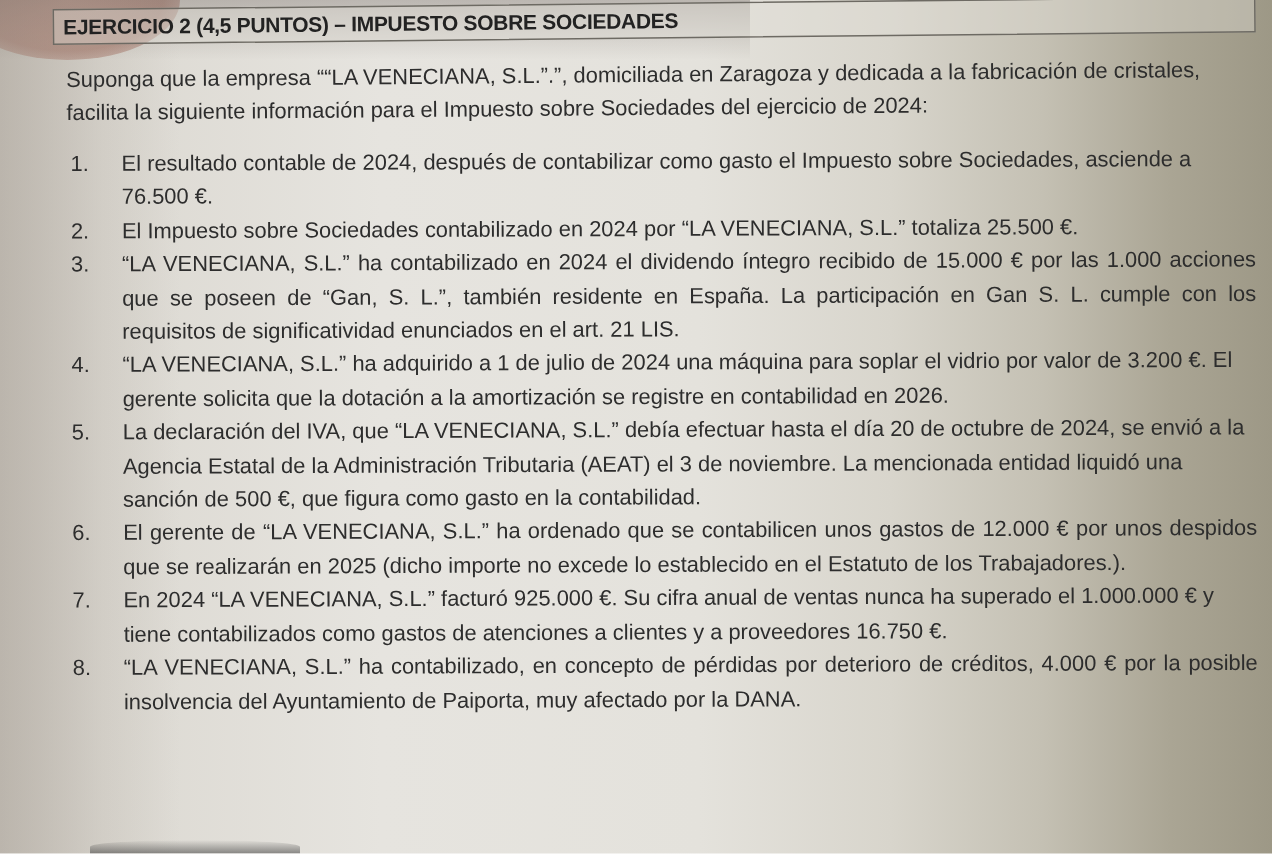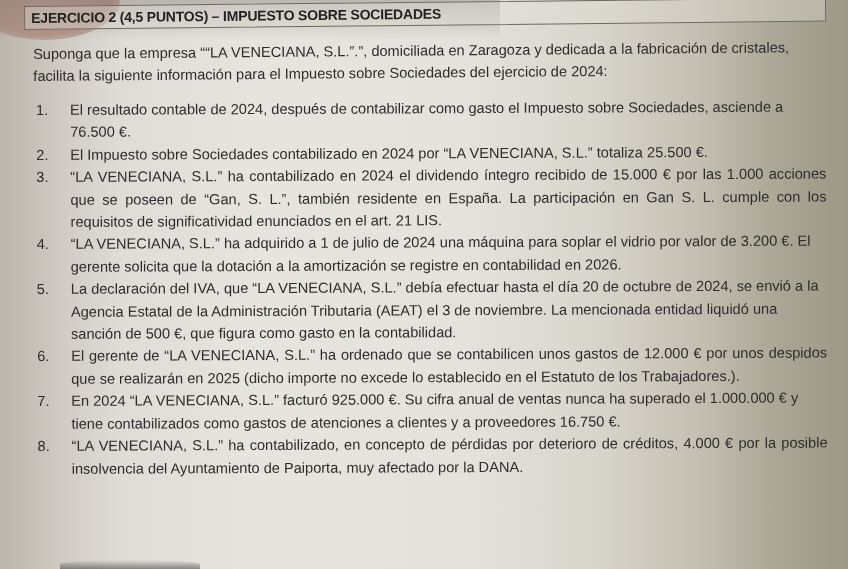--- a/index.html
+++ b/index.html
@@ -42,21 +42,21 @@
     pointer-events: none;
   }
   .shade-bottom {
     position: absolute; left: 60px; top: 560px; width: 140px; height: 9px;
     background: linear-gradient(180deg, rgba(90,90,90,0), rgba(60,60,60,0.55));
     border-radius: 50% 50% 0 0;
     pointer-events: none;
   }
 
   .page {
-    position: absolute; left: 0; top: 0; width: 732px; height: 569px;
+    position: absolute; left: 11px; top: 0; width: 732px; height: 569px;
   }
 
   .title-box {
     position: absolute;
     left: 24px; top: 6px;
     width: 800px; height: 22px;
     border: 1px solid #6d6a63;
     transform: rotate(-0.6deg);
     transform-origin: left top;
     background: rgba(225,222,215,0.4);

